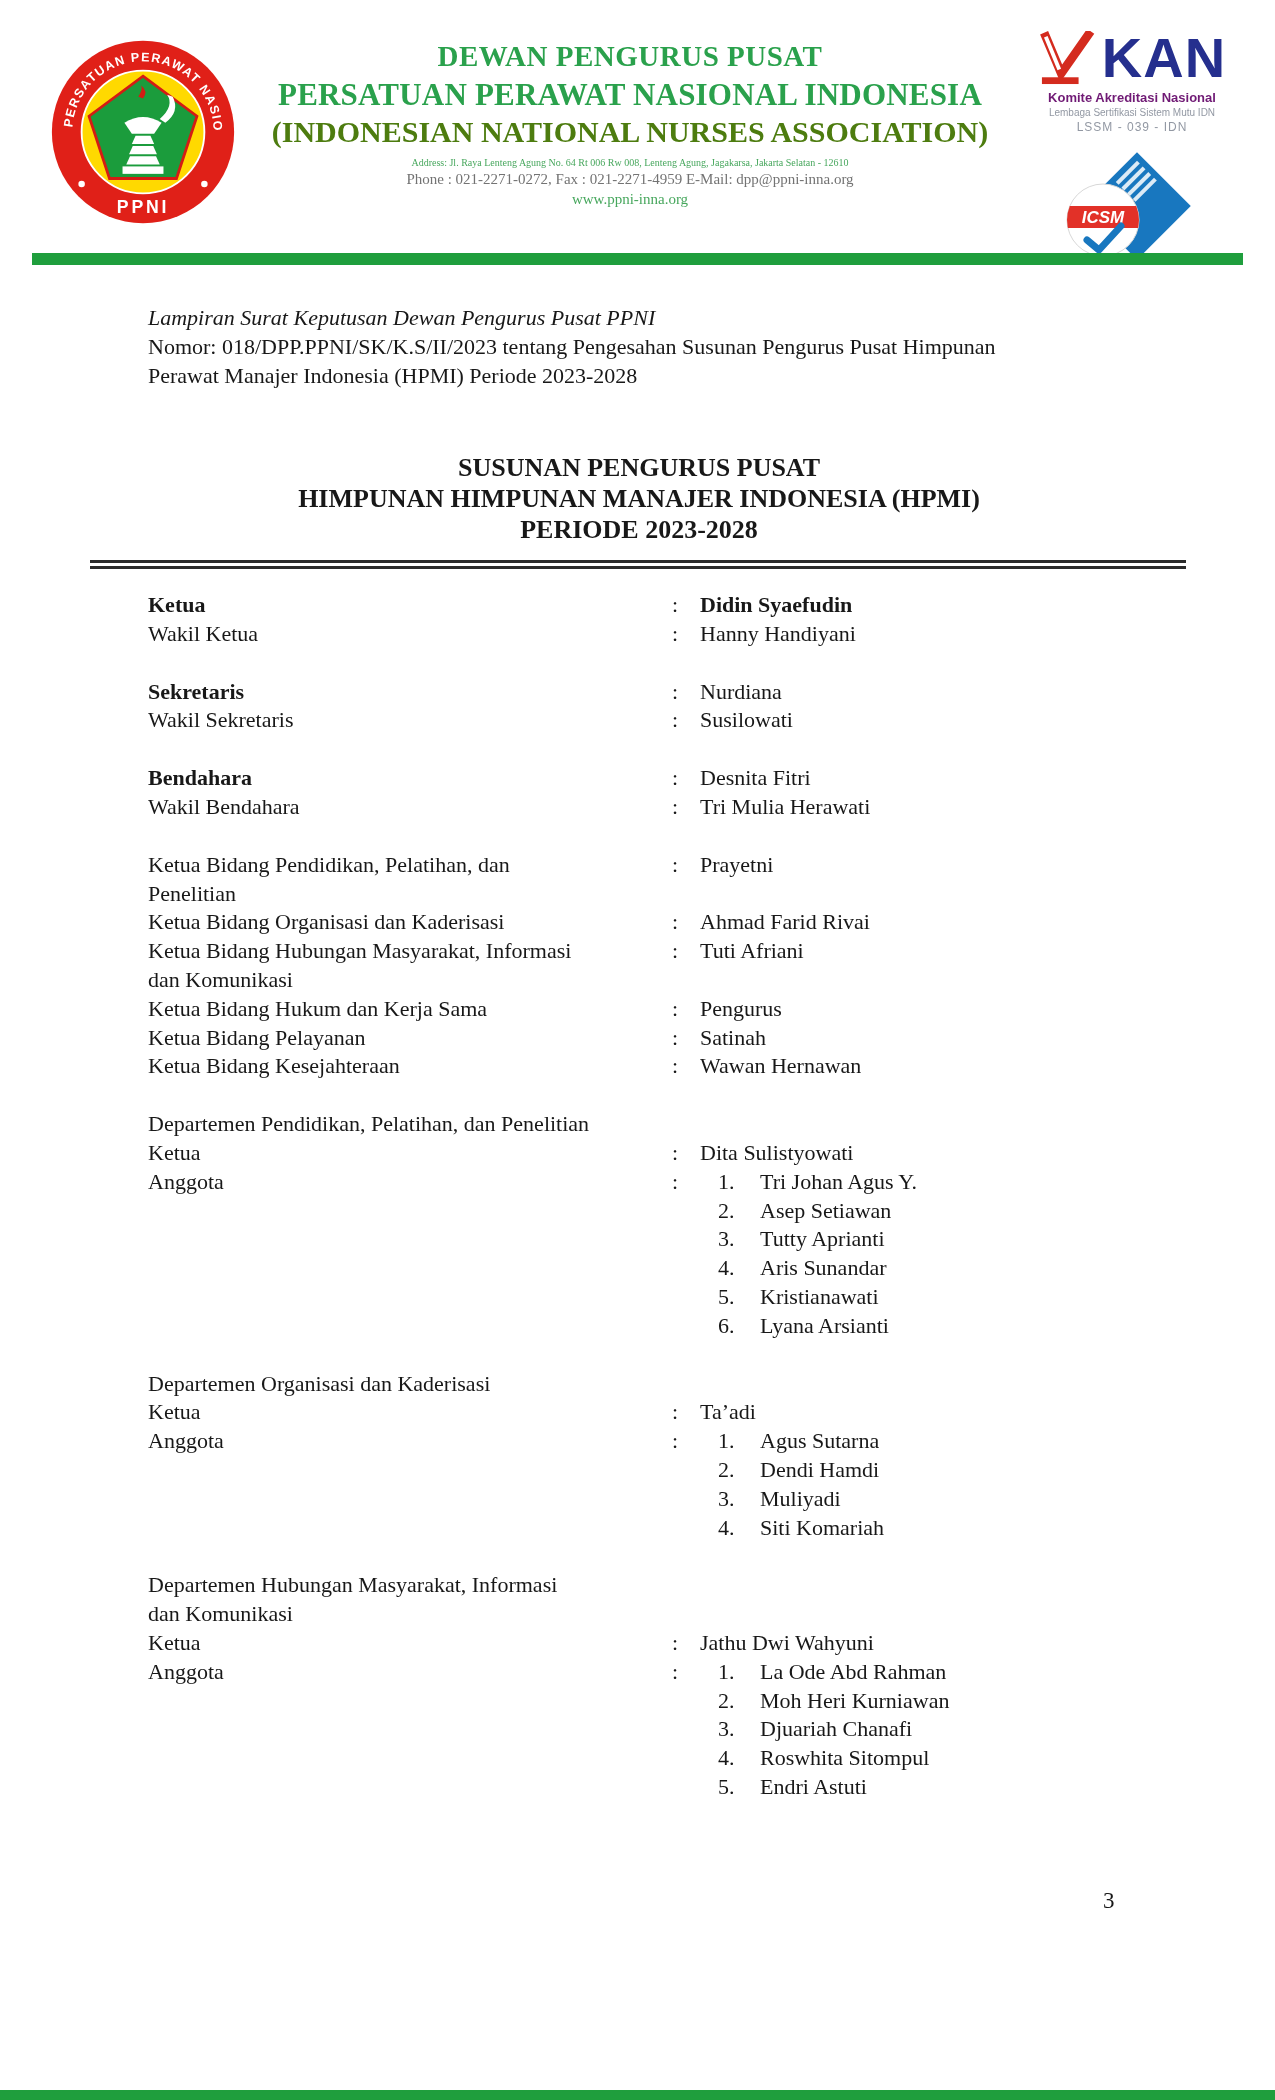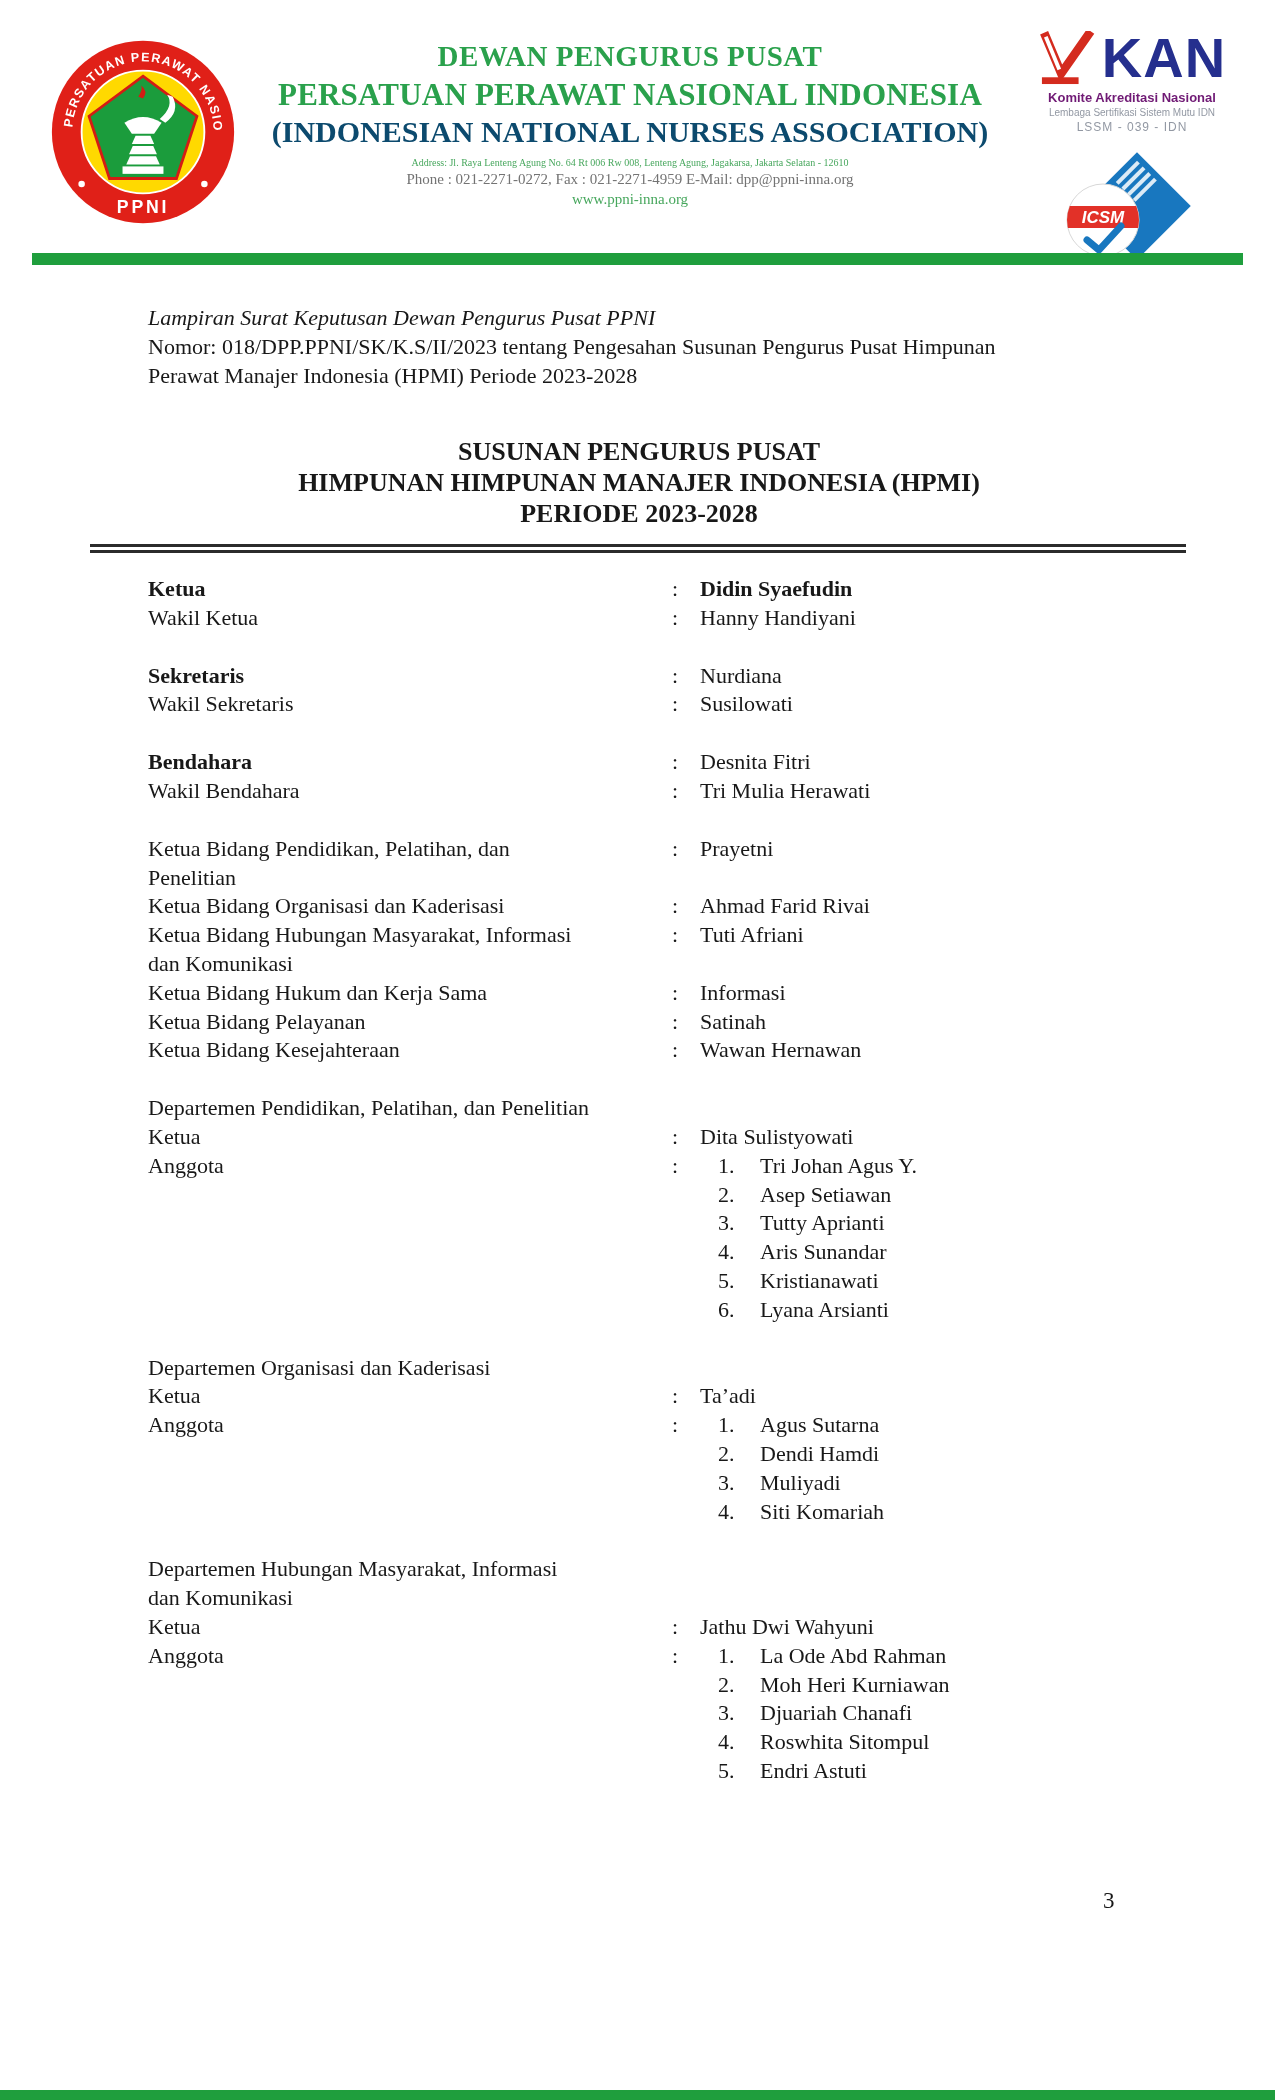--- a/index.html
+++ b/index.html
@@ -10,38 +10,38 @@
     margin:0 auto;
     font-family:"Liberation Serif", serif;
     color:#181818;
     overflow:hidden;
   }
   
   .ppni-logo{position:absolute;left:50px;top:36px;width:186px;height:192px;}
   .head-text{position:absolute;left:235px;top:40px;width:790px;text-align:center;}
   .head-line1{font-size:29px;font-weight:bold;color:#2aa14c;letter-spacing:.5px;}
   .head-line2{font-size:31px;font-weight:bold;color:#2aa14c;margin-top:4px;letter-spacing:.2px;}
-  .head-line3{font-size:30px;font-weight:bold;color:#0c4a6e;margin-top:2px;}
+  .head-line3{font-size:30px;font-weight:bold;color:#4d7c0f;margin-top:2px;}
   .head-addr{font-size:10px;color:#47a75d;margin-top:8px;}
   .head-phone{font-size:15px;color:#737373;margin-top:3px;}
   .head-web{font-size:15px;color:#47a75d;margin-top:3px;}
   .kan{position:absolute;right:18px;top:30px;width:250px;text-align:center;font-family:"Liberation Sans",sans-serif;}
   .kan-row{display:flex;align-items:center;justify-content:center;gap:6px;}
   .kan-brand{font-size:56px;font-weight:bold;color:#252f8e;letter-spacing:1px;line-height:1;}
   .kan-l1{font-size:13px;font-weight:bold;color:#701a75;margin-top:4px;}
   .kan-l2{font-size:10px;color:#9298a3;margin-top:2px;}
   .kan-l3{font-size:12px;color:#9298a3;margin-top:2px;letter-spacing:1px;}
   .icsm{position:absolute;right:70px;top:148px;width:160px;height:120px;}
   .rule-green{position:absolute;left:32px;right:32px;top:253px;height:12px;background:#1f9e3d;}
   .bottom-bar{position:absolute;left:0;right:0;bottom:0;height:10px;background:#1f9e3d;}
   
   .content{position:absolute;left:148px;top:266px;width:982px;}
   .lampiran{margin-top:37px;font-size:22px;line-height:29px;white-space:pre-line;}
   .lampiran .it{font-style:italic;}
-  .doc-title{margin-top:46px;text-align:center;font-weight:bold;font-size:26px;line-height:31px;}
+  .doc-title{margin-top:62px;text-align:center;font-weight:bold;font-size:26px;line-height:31px;}
   .rule-double{margin-top:15px;margin-left:-58px;width:1096px;height:3px;
     border-top:3px solid #2b2b2b;border-bottom:3px solid #2b2b2b;}
   
   #roster{margin-top:22px;}
   .group{margin-bottom:29px;}
   .row{display:flex;font-size:22px;line-height:28.8px;}
   .lbl{flex:0 0 500px;white-space:pre-line;}
   .lbl.full{flex:1 1 auto;}
   .colon{flex:0 0 52px;padding-left:24px;box-sizing:border-box;}
   .val{flex:1;}
@@ -191,21 +191,21 @@
           </div>
           <div class="row">
             <div class="lbl">Ketua Bidang Hubungan Masyarakat, Informasi
 dan Komunikasi</div>
             <div class="colon">:</div>
             <div class="val">Tuti Afriani</div>
           </div>
           <div class="row">
             <div class="lbl">Ketua Bidang Hukum dan Kerja Sama</div>
             <div class="colon">:</div>
-            <div class="val">Informasi</div>
+            <div class="val">Pengurus</div>
           </div>
           <div class="row">
             <div class="lbl">Ketua Bidang Pelayanan</div>
             <div class="colon">:</div>
             <div class="val">Satinah</div>
           </div>
           <div class="row">
             <div class="lbl">Ketua Bidang Kesejahteraan</div>
             <div class="colon">:</div>
             <div class="val">Wawan Hernawan</div>

